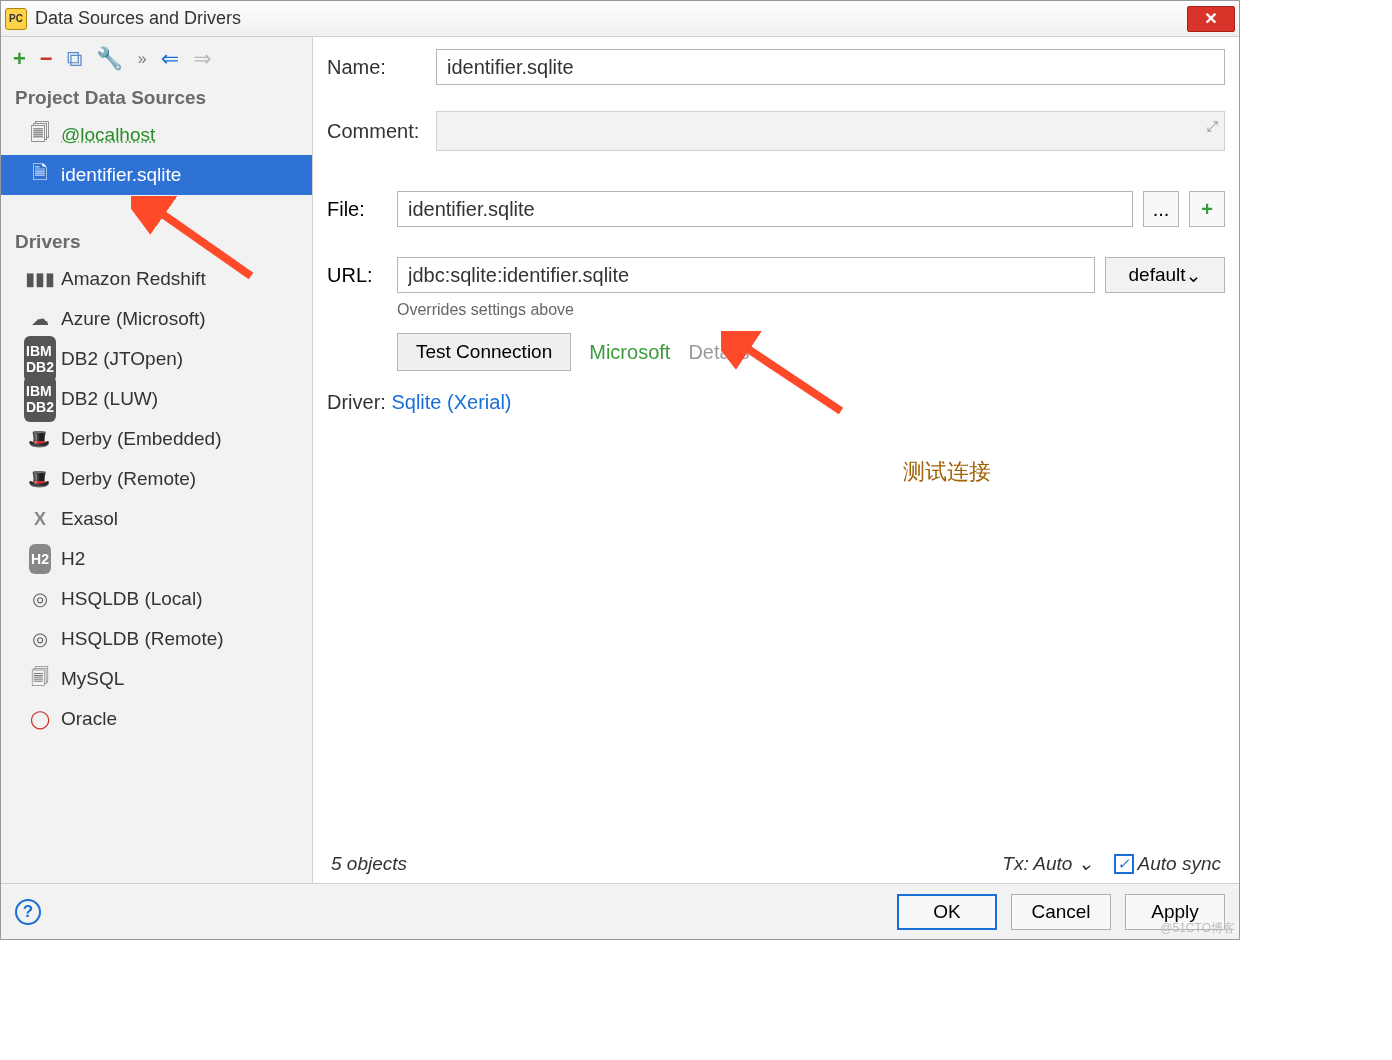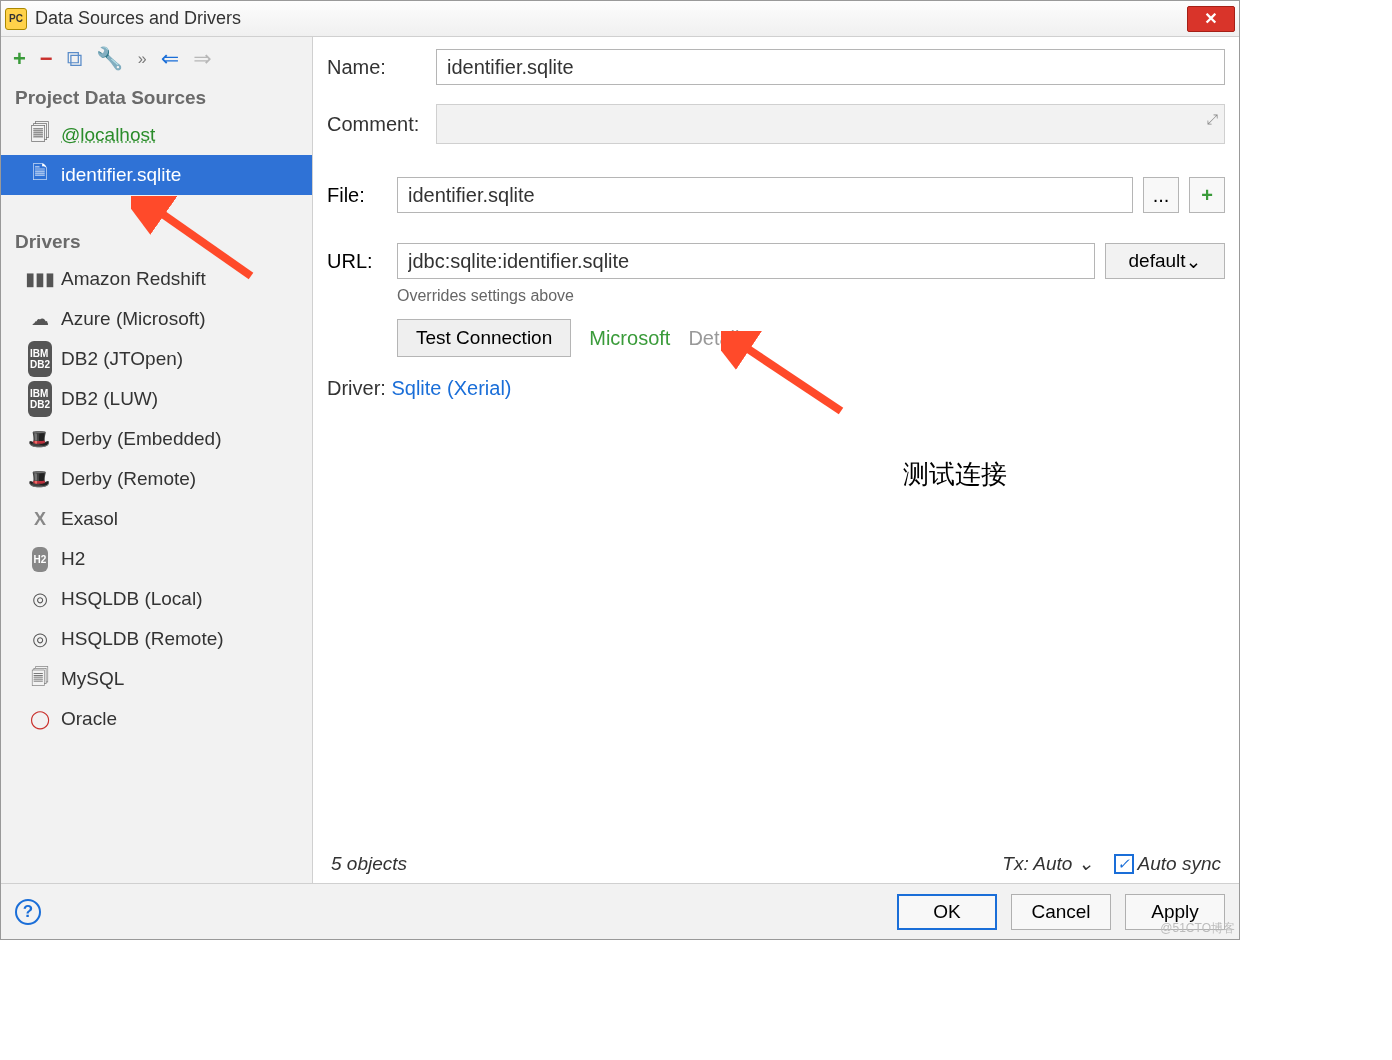--- a/index.html
+++ b/index.html
@@ -17,24 +17,24 @@
 .leftpanel { width: 312px; background: #f2f2f2; border-right: 1px solid #d0d0d0; display: flex; flex-direction: column; overflow: hidden; }
 .toolbar { height: 44px; display: flex; align-items: center; gap: 14px; padding: 0 12px; }
 .toolbar .tb-icon { font-size: 22px; cursor: pointer; }
 .section-header { padding: 6px 12px 6px 14px; font-size: 19px; font-weight: 600; color: #6a6a6a; }
 .tree { flex: 1; overflow-y: auto; }
 .tree-item { height: 40px; display: flex; align-items: center; padding-left: 28px; gap: 10px; font-size: 19px; color: #333; cursor: pointer; }
 .tree-item .t-icon { width: 22px; height: 22px; display: flex; align-items: center; justify-content: center; }
 .tree-item.localhost .label { color: #2a8c2a; text-decoration: underline dotted #7ab87a; }
 .tree-item.selected { background: #2f72d6; color: #fff; }
 .tree-item.driver .t-icon { font-size: 18px; color: #555; }
-.driver-badge { background:#555;color:#fff;font-size:10px;font-weight:bold;padding:7px 2px;border-radius:6px; }
-
-
-.rightpanel { flex: 1; background: #fff; display: flex; flex-direction: column; padding: 12px 14px 0 14px; gap: 19px; position: relative; }
+.driver-badge { background:#555;color:#fff;font-size:14px;font-weight:bold;padding:7px 2px;border-radius:6px; }
+
+
+.rightpanel { flex: 1; background: #fff; display: flex; flex-direction: column; padding: 12px 14px 0 14px; gap: 26px; position: relative; }
 .row { display: flex; align-items: center; gap: 14px; }
 .row .lbl { width: 95px; font-size: 20px; color: #333; }
 .text-input { flex: 1; height: 36px; border: 1px solid #b5b5b5; padding: 0 10px; font-size: 20px; color: #333; background: #fff; }
 .comment-box { flex: 1; height: 40px; border: 1px solid #d0d0d0; background: #f2f2f2; position: relative; }
 .comment-box .expand { position: absolute; right: 6px; top: 6px; color: #888; font-size: 14px; }
 
 .tabs { display: flex; border-bottom: 1px solid #c7c7c7; margin-top: 6px; }
 .tab { padding: 8px 14px; font-size: 19px; color: #333; background: #e9e9e9; border: 1px solid #c7c7c7; border-bottom: none; margin-right: -1px; cursor: pointer; }
 .tab.active { background: #fff; border-bottom: 1px solid #fff; position: relative; top: 1px; }
 
@@ -46,21 +46,21 @@
 .url-row .lbl { width: 60px; font-size: 20px; }
 .select-default { width: 120px; height: 36px; border: 1px solid #b5b5b5; background: #f2f2f2; display: flex; align-items: center; justify-content: center; padding: 0 10px; font-size: 19px; cursor: pointer; }
 .hint { font-size: 16px; color: #666; margin-left: 70px; margin-top: -6px; }
 .test-row { display: flex; align-items: center; gap: 18px; margin-left: 70px; }
 .btn-test { height: 38px; padding: 0 18px; background: #efefef; border: 1px solid #b5b5b5; font-size: 19px; cursor: pointer; }
 .success { color: #3a9b3a; font-size: 20px; }
 .details-link { color: #999; font-size: 20px; cursor: pointer; }
 .driver-row { font-size: 20px; color: #333; margin-top: 6px; }
 .driver-row a { color: #1a6ed8; cursor: pointer; }
 
-.annot { position: absolute; font-size: 26px; color: #000000; left: 590px; top: 420px; }
+.annot { position: absolute; font-size: 22px; color: #a16207; left: 590px; top: 420px; }
 
 .footer-info { display: flex; align-items: center; justify-content: space-between; padding: 0 4px 8px 4px; font-size: 19px; color: #333; margin-top: auto; font-style: italic; }
 .footer-info .right { display: flex; align-items: center; gap: 20px; }
 .chkbox { width: 20px; height: 20px; border: 2px solid #1a6ed8; display: inline-flex; align-items: center; justify-content: center; color: #1a6ed8; font-size: 15px; margin-right: 4px; }
 
 
 .buttonbar { position: absolute; bottom: 0; left: 0; right: 0; height: 56px; background: #f2f2f2; border-top: 1px solid #d0d0d0; display: flex; align-items: center; padding: 0 14px; gap: 14px; }
 .help-icon { width: 26px; height: 26px; border-radius: 50%; border: 2px solid #1a6ed8; color: #1a6ed8; display: flex; align-items: center; justify-content: center; font-weight: bold; font-size: 17px; cursor: pointer; }
 .buttonbar .spacer { flex: 1; }
 .btn { height: 36px; min-width: 100px; padding: 0 18px; background: #f8f8f8; border: 1px solid #b0b0b0; font-size: 19px; cursor: pointer; }

